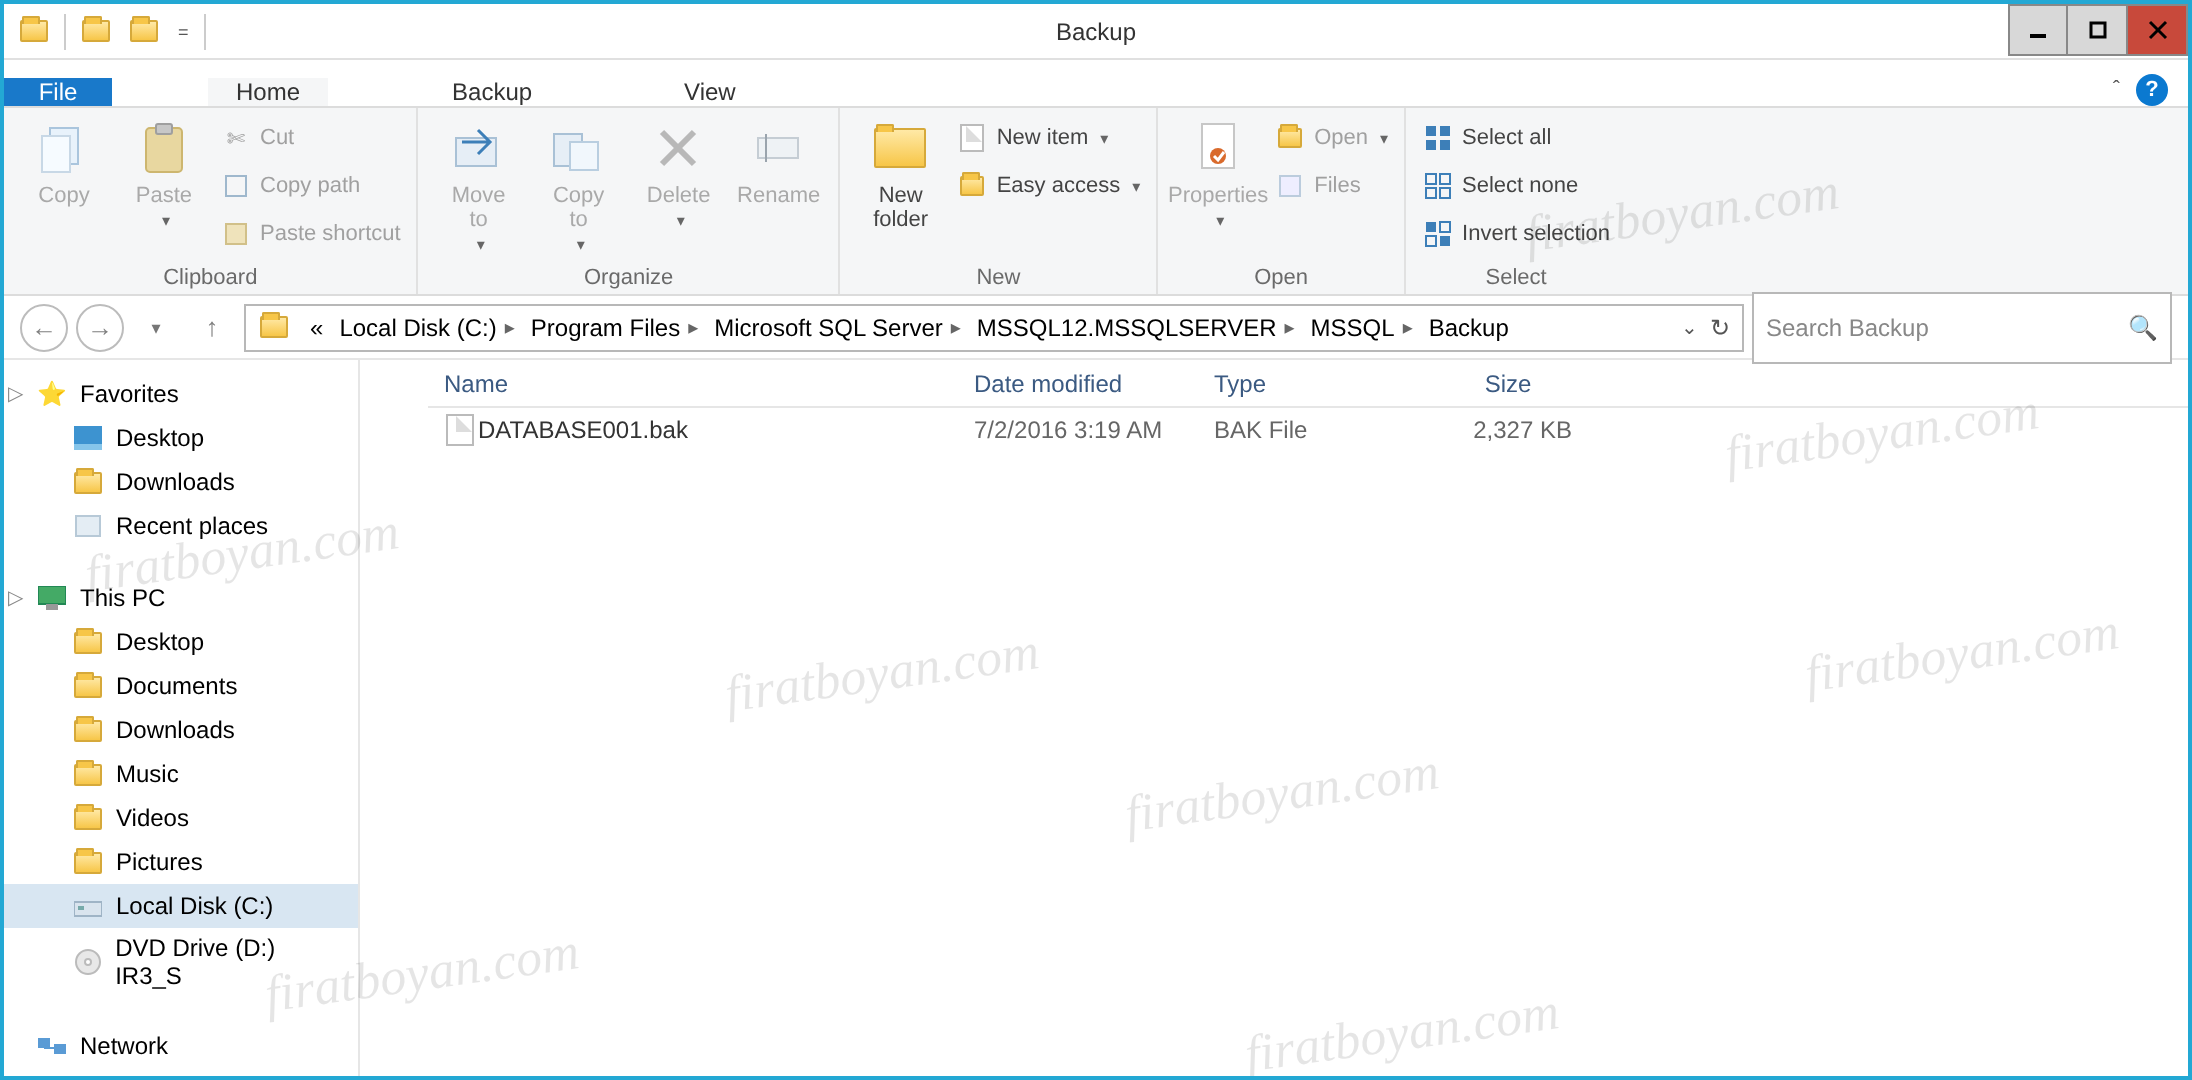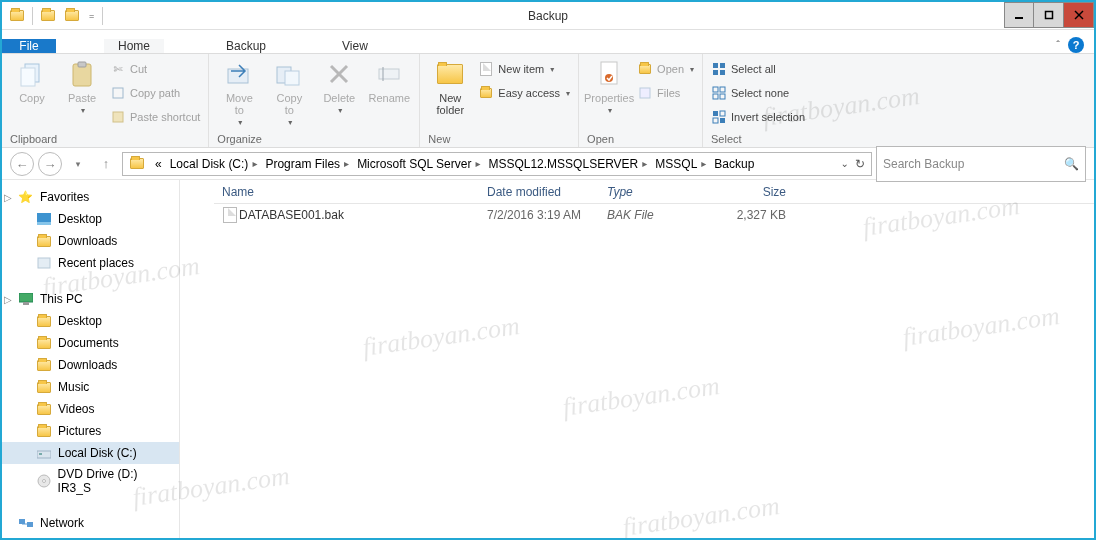--- a/index.html
+++ b/index.html
@@ -23,21 +23,21 @@
 .file-tab { background: #1979ca; color: #fff; width: 54px; display: flex; align-items: center; justify-content: center; }
 .menu-tab { padding: 0 14px; display: flex; align-items: center; color: #333; }
 .menu-tab.active { background: #f5f6f7; }
 .menurow-right { margin-left: auto; display: flex; align-items: center; gap: 8px; padding-right: 10px; }
 .help-badge { width: 16px; height: 16px; border-radius: 50%; background: #0b79d0; color: #fff; font-size: 11px; display: flex; align-items: center; justify-content: center; font-weight: bold; }
 
 
 .ribbon { height: 94px; background: #f5f6f7; border-bottom: 1px solid #dcdcdc; display: flex; }
 .group { border-right: 1px solid #e1e1e1; display: flex; flex-direction: column; padding: 4px 8px 0; }
 .group-body { flex: 1; display: flex; align-items: flex-start; gap: 6px; }
-.group-label { text-align: left; font-size: 11px; color: #6a6a6a; padding: 2px 0; }
+.group-label { text-align: center; font-size: 11px; color: #6a6a6a; padding: 2px 0; }
 .bigbtn { display: flex; flex-direction: column; align-items: center; width: 44px; font-size: 11px; color: #444; gap: 2px; }
 .bigbtn.disabled { color: #a9a9a9; }
 .bigbtn .ico { width: 32px; height: 32px; display: flex; align-items: center; justify-content: center; }
 .smallcol { display: flex; flex-direction: column; gap: 2px; font-size: 11px; color: #444; }
 .smallrow { display: flex; align-items: center; gap: 4px; height: 22px; }
 .smallrow.disabled { color: #a0a0a0; }
 .smallrow .sico { width: 16px; height: 16px; display: flex; align-items: center; justify-content: center; }
 .drop { font-size: 8px; color: #666; margin-left: 2px; }
 
 
@@ -61,22 +61,22 @@
 .navitem.sel, .navhead.sel { background: #d8e6f2; }
 .nico { width: 16px; height: 16px; display: flex; align-items: center; justify-content: center; }
 .tree-toggle { position: absolute; margin-left: -14px; font-size: 10px; color: #888; }
 .navpane .navhead { position: relative; }
 
 .content { flex: 1; font-size: 12px; margin-left: 34px; }
 .colheads { display: flex; border-bottom: 1px solid #e6e6e6; color: #3b5a82; height: 24px; align-items: center; }
 .colheads > div { padding: 0 8px; }
 .c-name { width: 265px; }
 .c-date { width: 120px; }
-.c-type { width: 115px; font-style: italic; }
-.c-size { width: 80px; text-align: right; }
+.c-type { width: 115px; }
+.c-size { width: 80px; text-align: center; }
 .filerow { display: flex; height: 22px; align-items: center; color: #333; }
 .filerow > div { padding: 0 8px; }
 .filerow .c-name { display: flex; align-items: center; gap: 1px; }
 .filerow .c-date { color: #666; }
 .filerow .c-type { color: #666; }
 .filerow .c-size { color: #666; text-align: right; }
 
 .watermark { position: absolute; font-size: 26px; color: rgba(0,0,0,0.10); font-style: italic; font-family: Georgia, serif; transform: rotate(-8deg); pointer-events: none; white-space: nowrap; }
 
 

